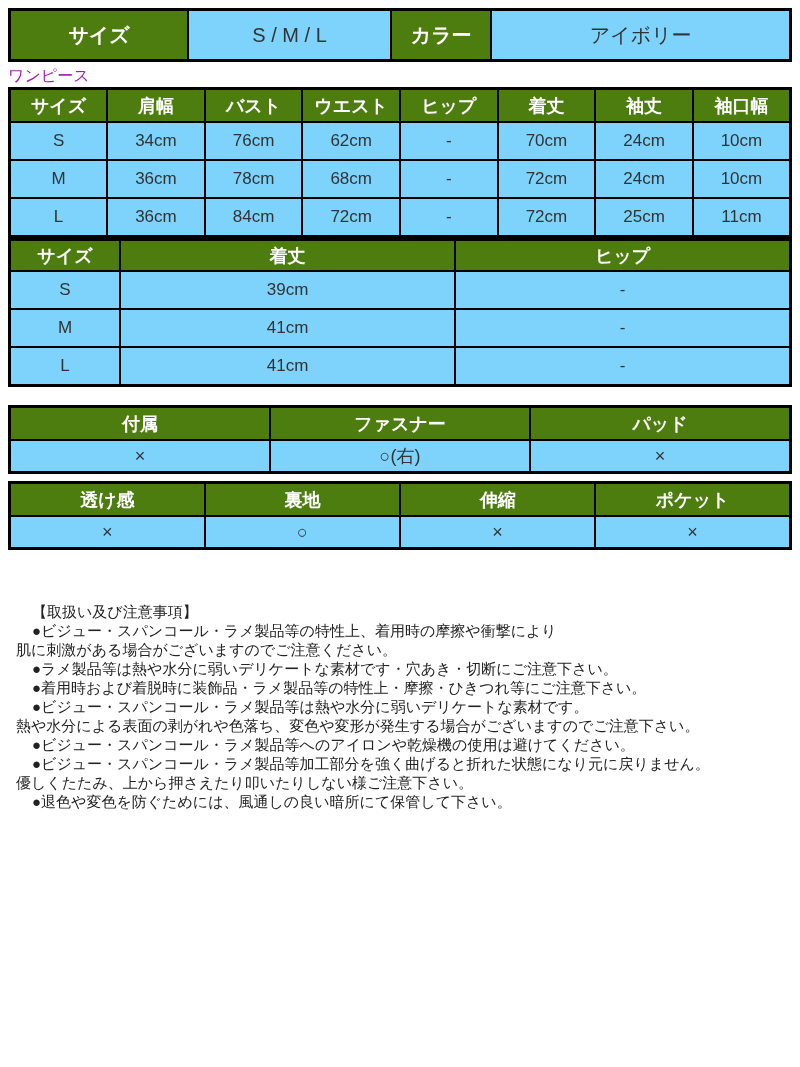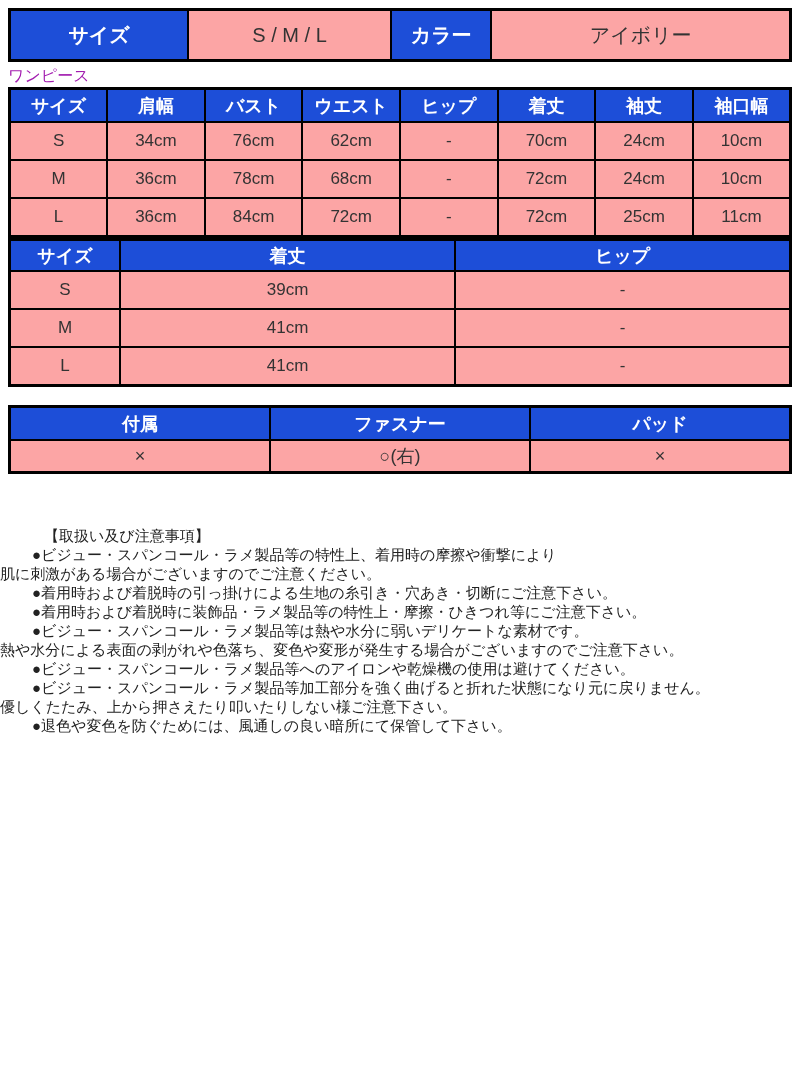--- a/index.html
+++ b/index.html
@@ -21,25 +21,25 @@
   }
   th, td {
     border: 2px solid #000000;
     text-align: center;
     vertical-align: middle;
     padding: 0;
     overflow: hidden;
     white-space: nowrap;
   }
   th {
-    background: #1d4ed8;
+    background: #4d7c0f;
     color: #ffffff;
     font-weight: bold;
   }
-  td { background: #fca5a5; color: #333333; font-weight: normal; }
+  td { background: #7dd3fc; color: #333333; font-weight: normal; }
 
   
   .spec-table th, .spec-table td { height: 48px; font-size: 20px; }
 
   
   .section-label {
     font-size: 16px;
     color: #a21caf;
     line-height: 19px;
     margin: 4px 0 2px 0;
@@ -59,23 +59,23 @@
   .features-table th, .features-table2 th { height: 31px; font-size: 18px; }
   .features-table td, .features-table2 td { height: 30px; font-size: 18px; }
 
   
   .notes {
     margin-top: 52px;
     font-size: 15px;
     line-height: 19px;
     color: #222222;
   }
-  .note-title { padding-left: 44px; margin-top: 14px; }
+  .note-title { padding-left: 32px; margin-top: 14px; }
   .indent-bullet { padding-left: 32px; }
-  .indent-flush { padding-left: 0; }
+  .indent-flush { padding-left: 16px; }
 </style>
 </head>
 <body>
 
 <div class="page">
   <div class="tables-wrap">
 
     <table class="spec-table">
       <colgroup>
         <col style="width:178px">
@@ -177,27 +177,43 @@
         <th>パッド</th>
       </tr>
       <tr>
         <td>×</td>
         <td>○(右)</td>
         <td>×</td>
       </tr>
     </tbody>
       </table>
 
+    <table class="features-table2">
+      <tbody>
+          <tr>
+        <th>透け感</th>
+        <th>裏地</th>
+        <th>伸縮</th>
+        <th>ポケット</th>
+      </tr>
+      <tr>
+        <td>×</td>
+        <td>○</td>
+        <td>×</td>
+        <td>×</td>
+      </tr>
+    </tbody>
+      </table>
   </div>
 
   <div class="notes">
     <div class="note-title">【取扱い及び注意事項】</div>
     <div class="note-line indent-bullet">●ビジュー・スパンコール・ラメ製品等の特性上、着用時の摩擦や衝撃により</div>
     <div class="note-line indent-flush">肌に刺激がある場合がございますのでご注意ください。</div>
-    <div class="note-line indent-bullet">●着用時および着脱時の引っ掛けによる生地の糸引き・穴あき・切断にご注意下さい。</div>
+    <div class="note-line indent-bullet">●ラメ製品等は熱や水分に弱いデリケートな素材です・穴あき・切断にご注意下さい。</div>
     <div class="note-line indent-bullet">●着用時および着脱時に装飾品・ラメ製品等の特性上・摩擦・ひきつれ等にご注意下さい。</div>
     <div class="note-line indent-bullet">●ビジュー・スパンコール・ラメ製品等は熱や水分に弱いデリケートな素材です。</div>
     <div class="note-line indent-flush">熱や水分による表面の剥がれや色落ち、変色や変形が発生する場合がございますのでご注意下さい。</div>
     <div class="note-line indent-bullet">●ビジュー・スパンコール・ラメ製品等へのアイロンや乾燥機の使用は避けてください。</div>
     <div class="note-line indent-bullet">●ビジュー・スパンコール・ラメ製品等加工部分を強く曲げると折れた状態になり元に戻りません。</div>
     <div class="note-line indent-flush">優しくたたみ、上から押さえたり叩いたりしない様ご注意下さい。</div>
     <div class="note-line indent-bullet">●退色や変色を防ぐためには、風通しの良い暗所にて保管して下さい。</div>
   </div>
 </div>
 

